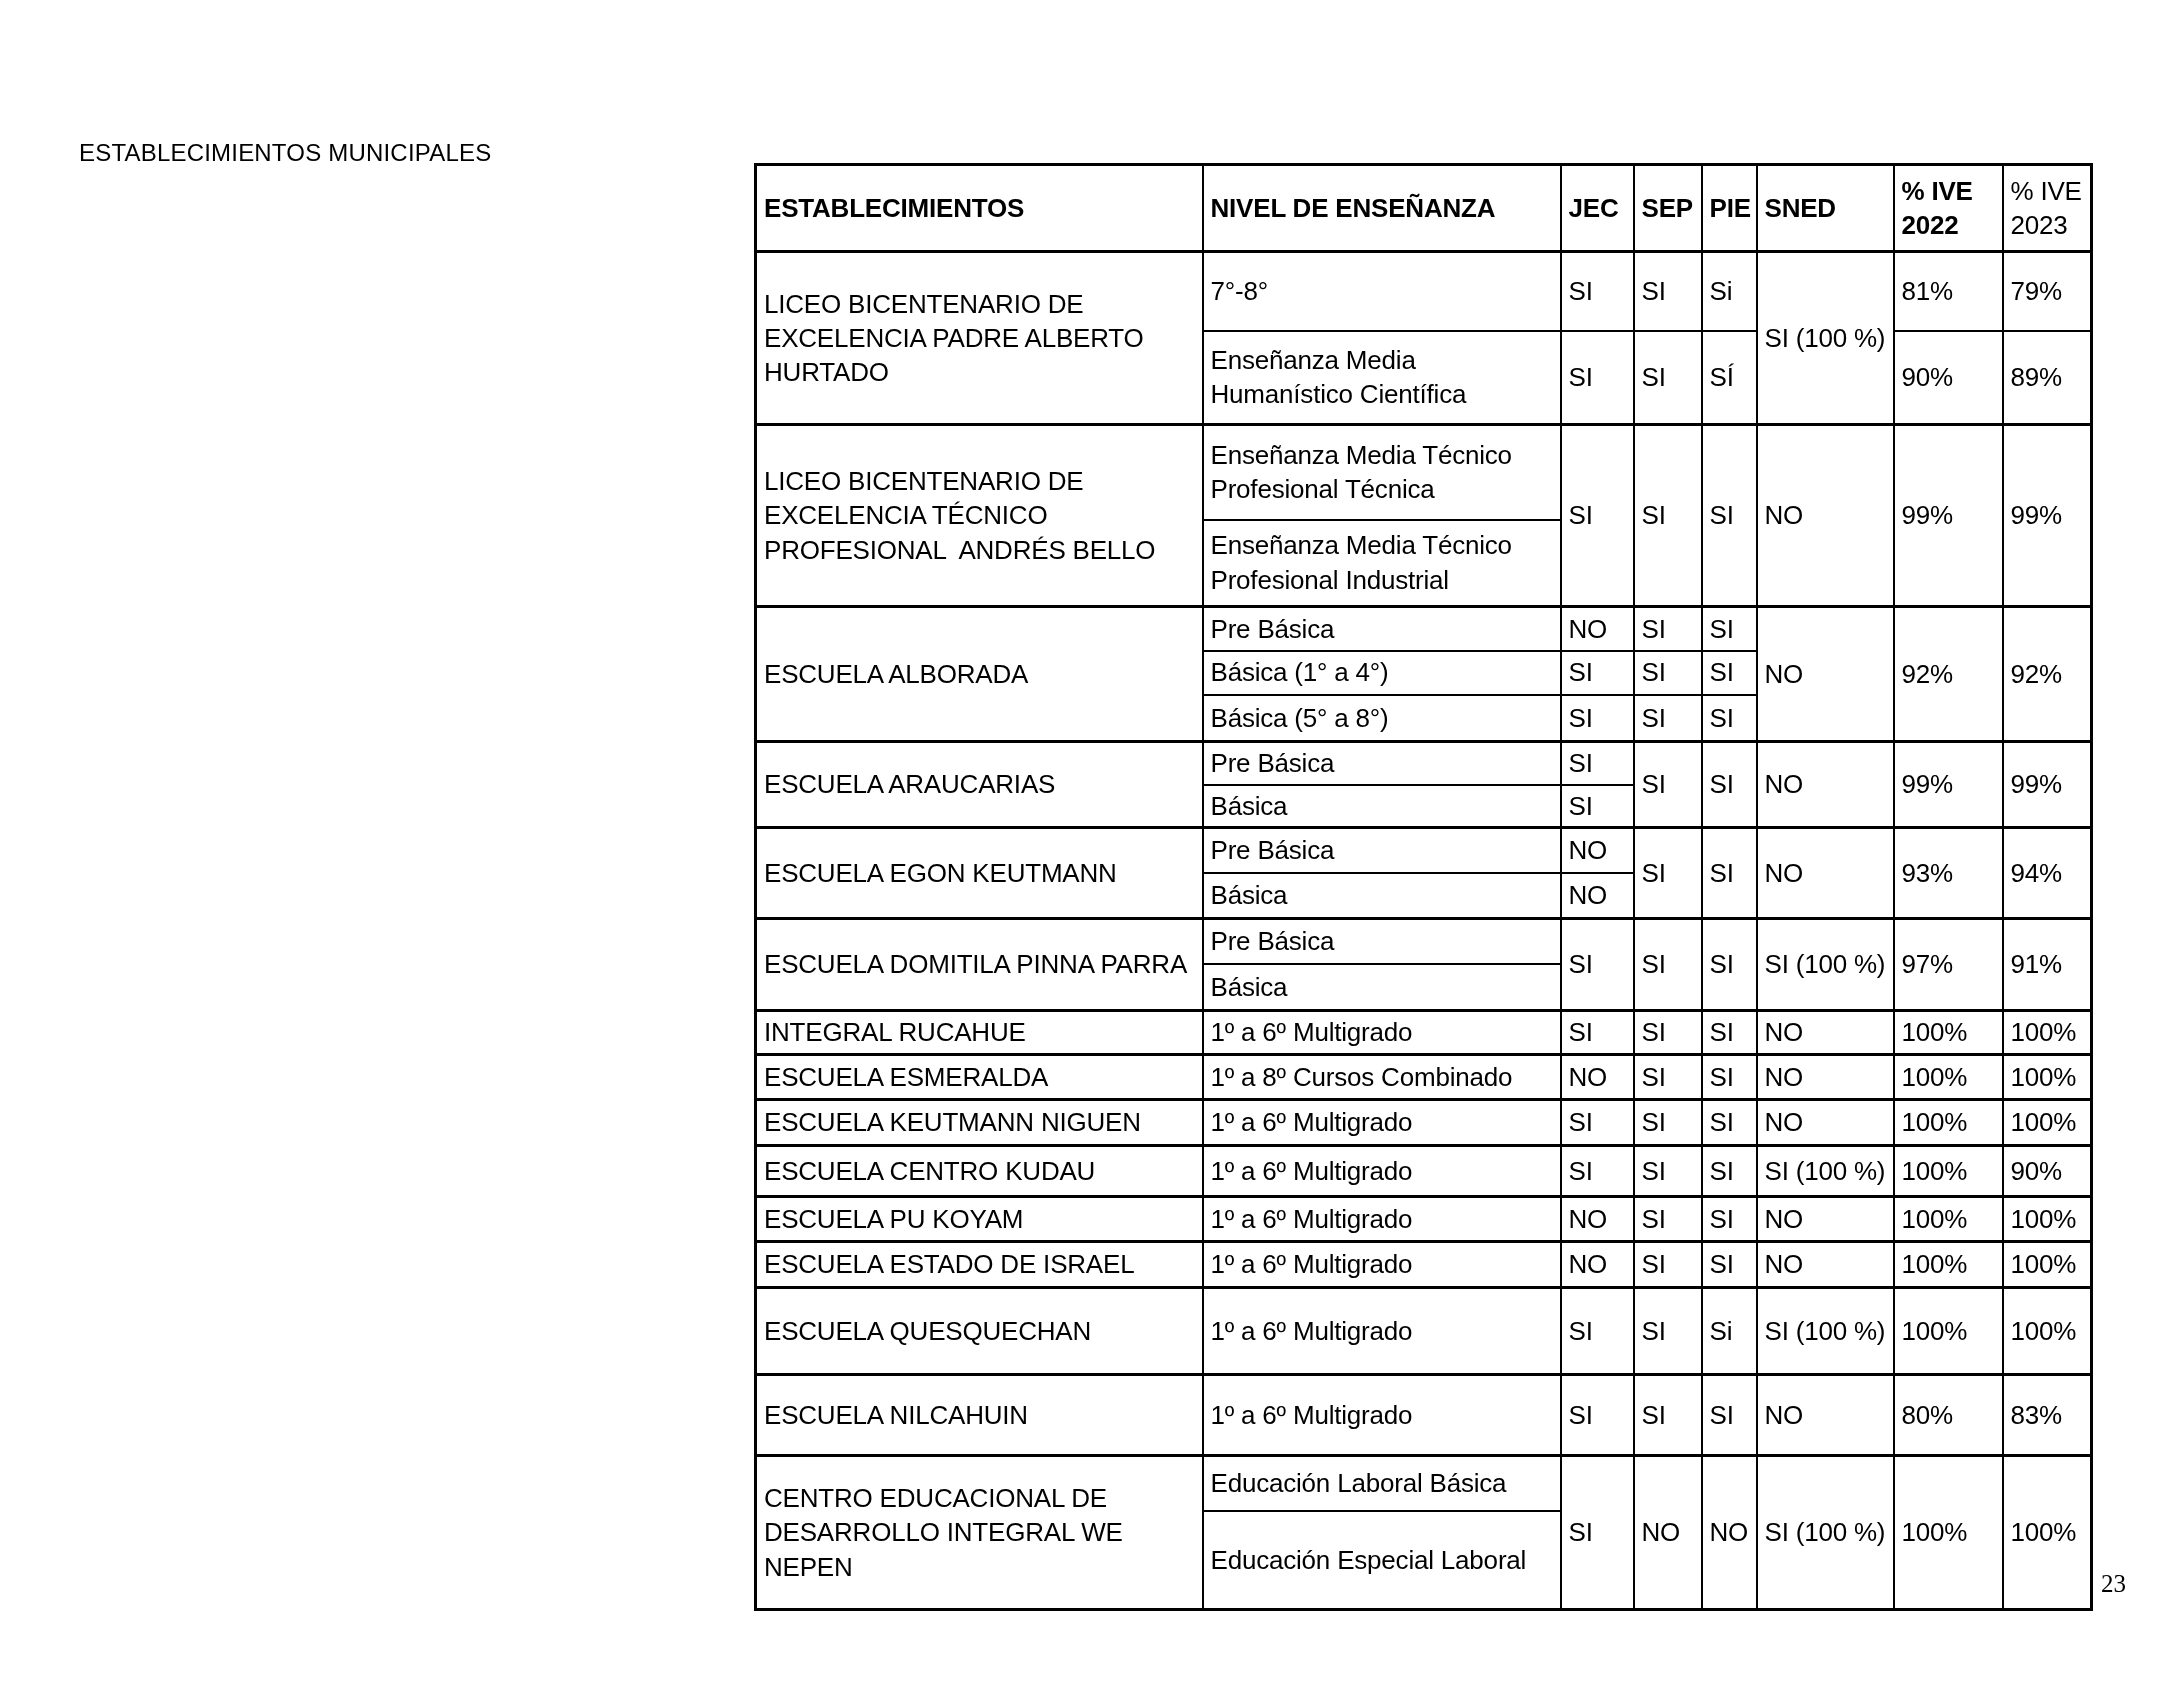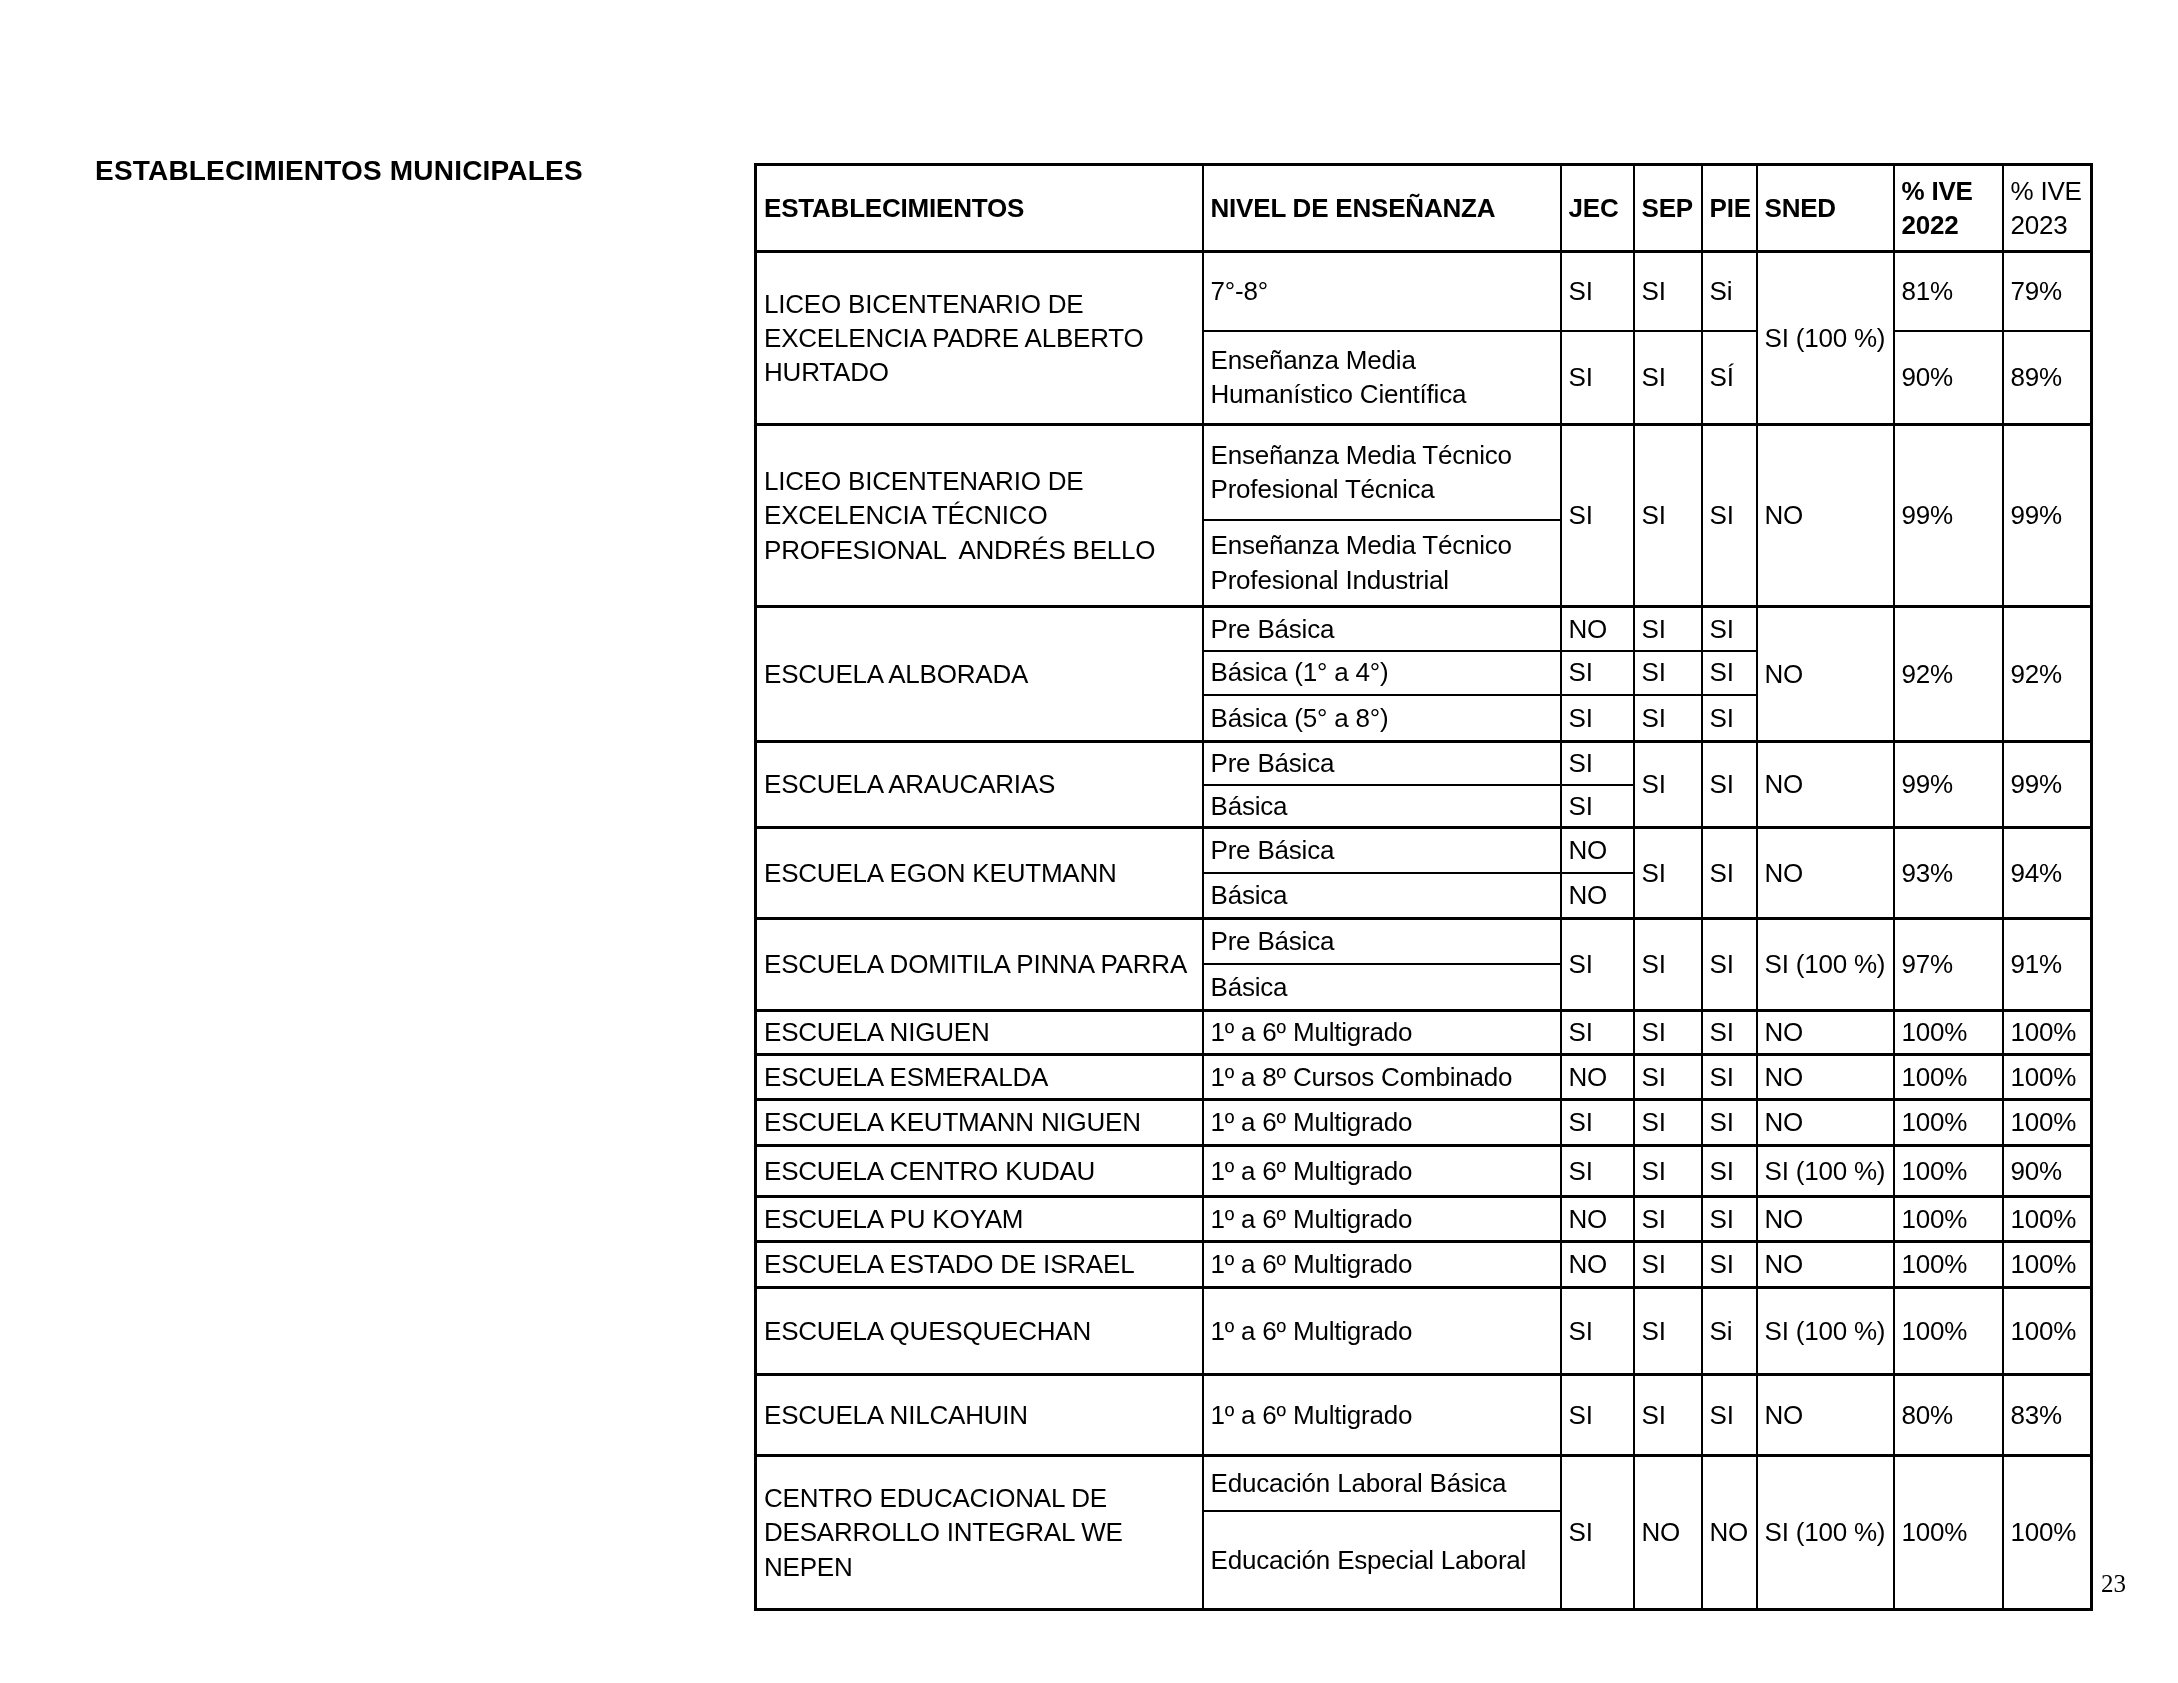--- a/index.html
+++ b/index.html
@@ -11,23 +11,23 @@
     position: relative;
     width: 2178px;
     height: 1683px;
     font-family: "Liberation Sans", sans-serif;
     color: #000000;
   }
   .title {
     position: absolute;
     left: 79px;
     top: 139px;
-    margin: 16px;
-    font-size: 28px;
-    font-weight: bold;
+    margin: 0;
+    font-size: 24px;
+    font-weight: normal;
     letter-spacing: 0.2px;
     white-space: nowrap;
   }
   table.tbl {
     position: absolute;
     left: 754px;
     top: 163px;
     width: 1337px;
     border-collapse: collapse;
     table-layout: fixed;
@@ -184,21 +184,21 @@
       <td rowspan="2">SI</td>
       <td rowspan="2">SI (100 %)</td>
       <td rowspan="2">97%</td>
       <td rowspan="2">91%</td>
     </tr>
     <tr style="height:47px">
       <td>Básica</td>
     </tr>
 
     <tr class="gs" style="height:44px">
-      <td class="est">ESCUELA NIGUEN</td>
+      <td class="est">INTEGRAL RUCAHUE</td>
       <td>1º a 6º Multigrado</td>
       <td>SI</td>
       <td>SI</td>
       <td>SI</td>
       <td>NO</td>
       <td>100%</td>
       <td>100%</td>
     </tr>
 
     <tr class="gs" style="height:45px">

